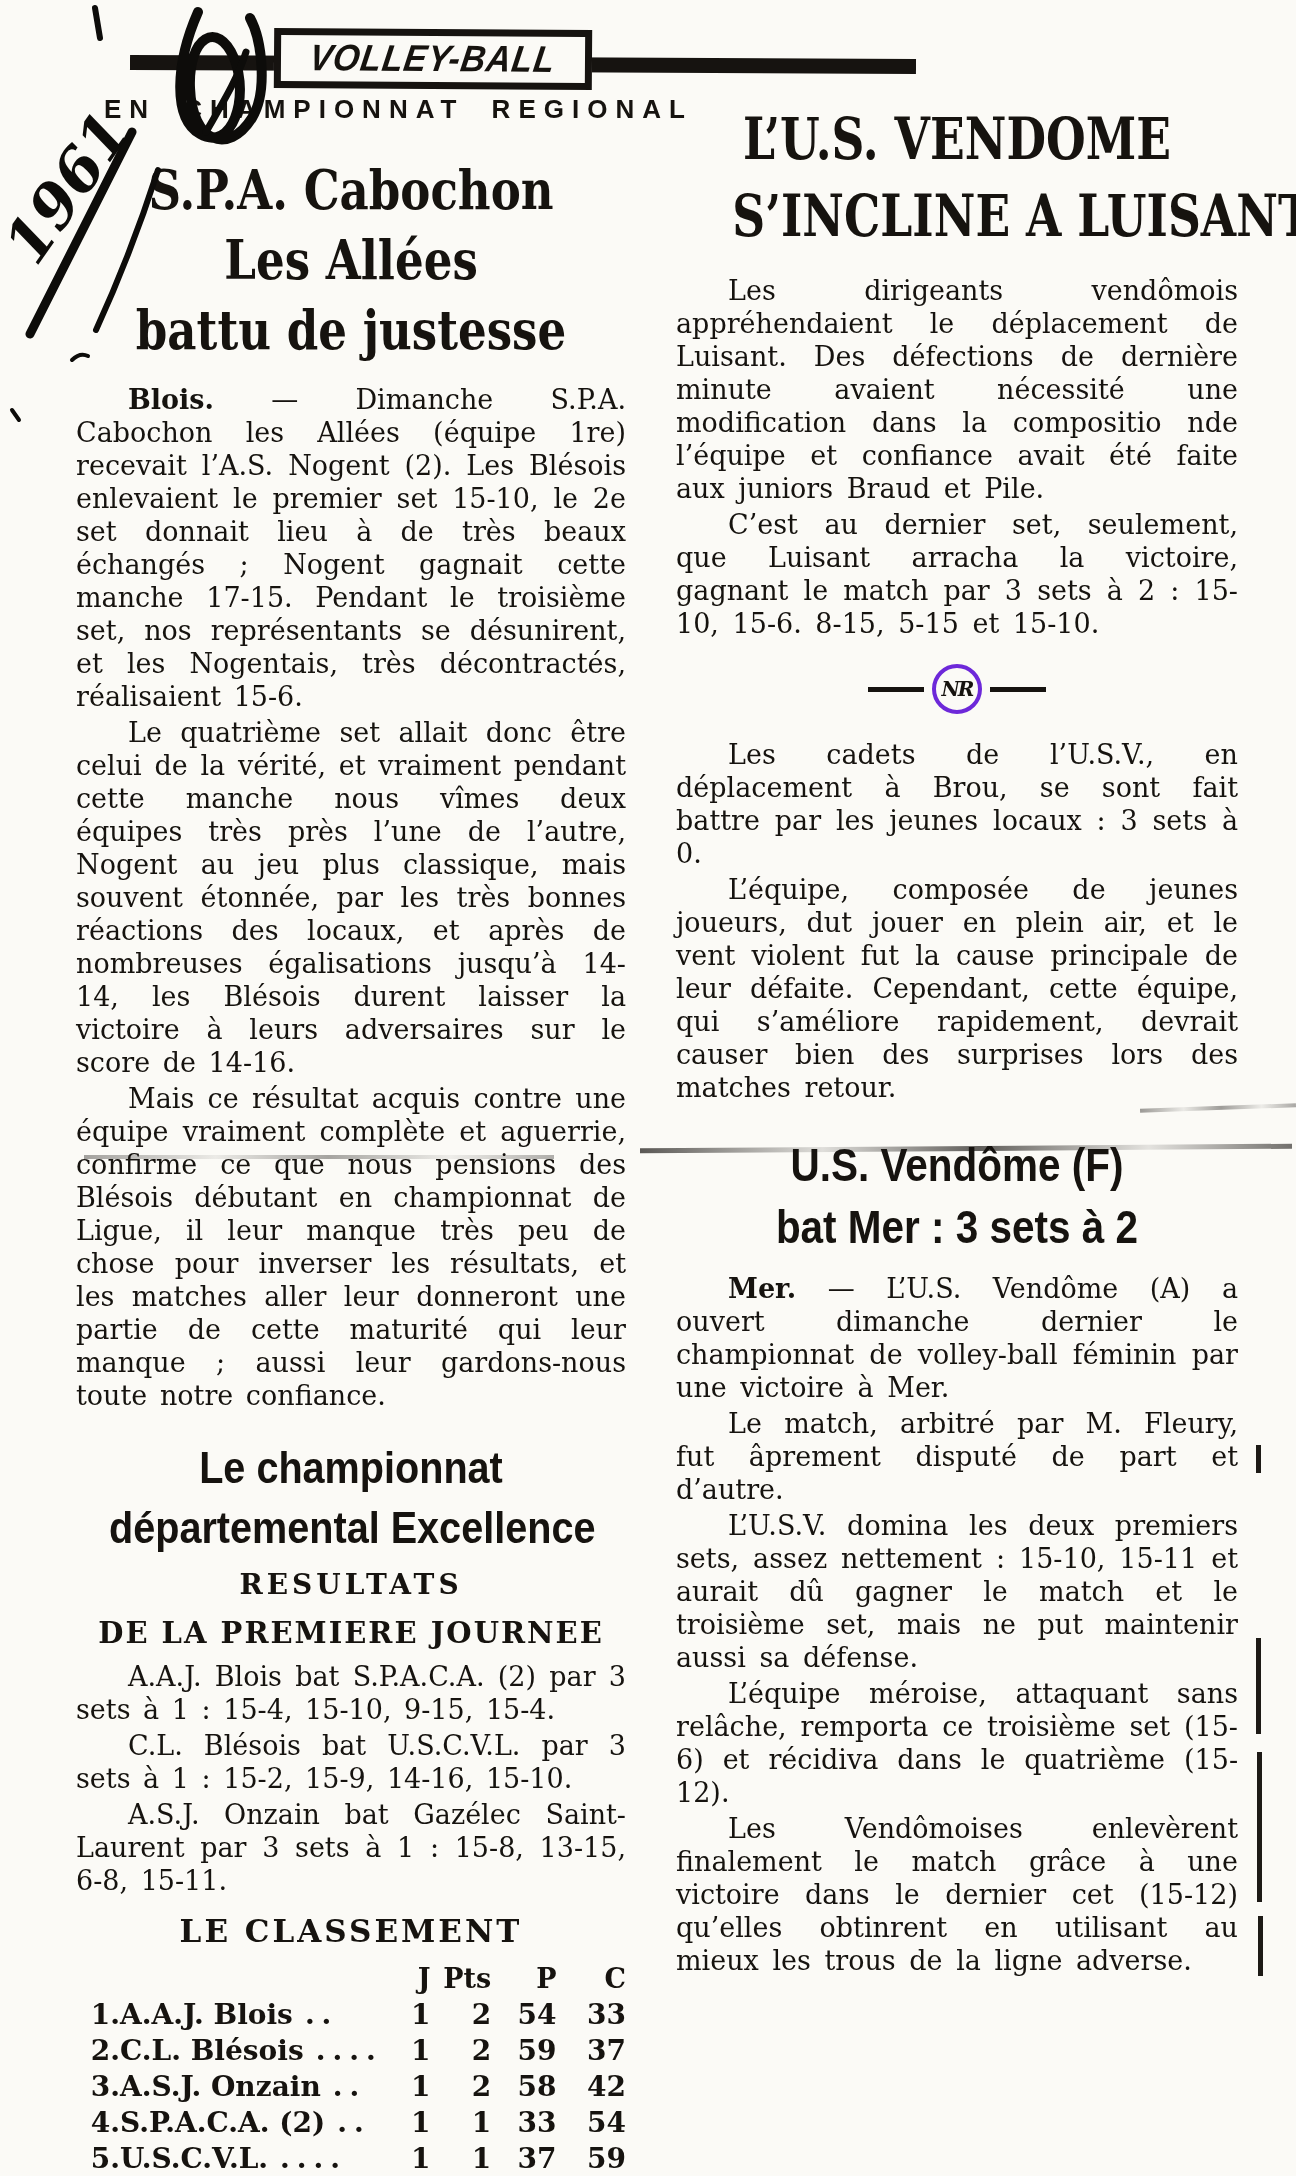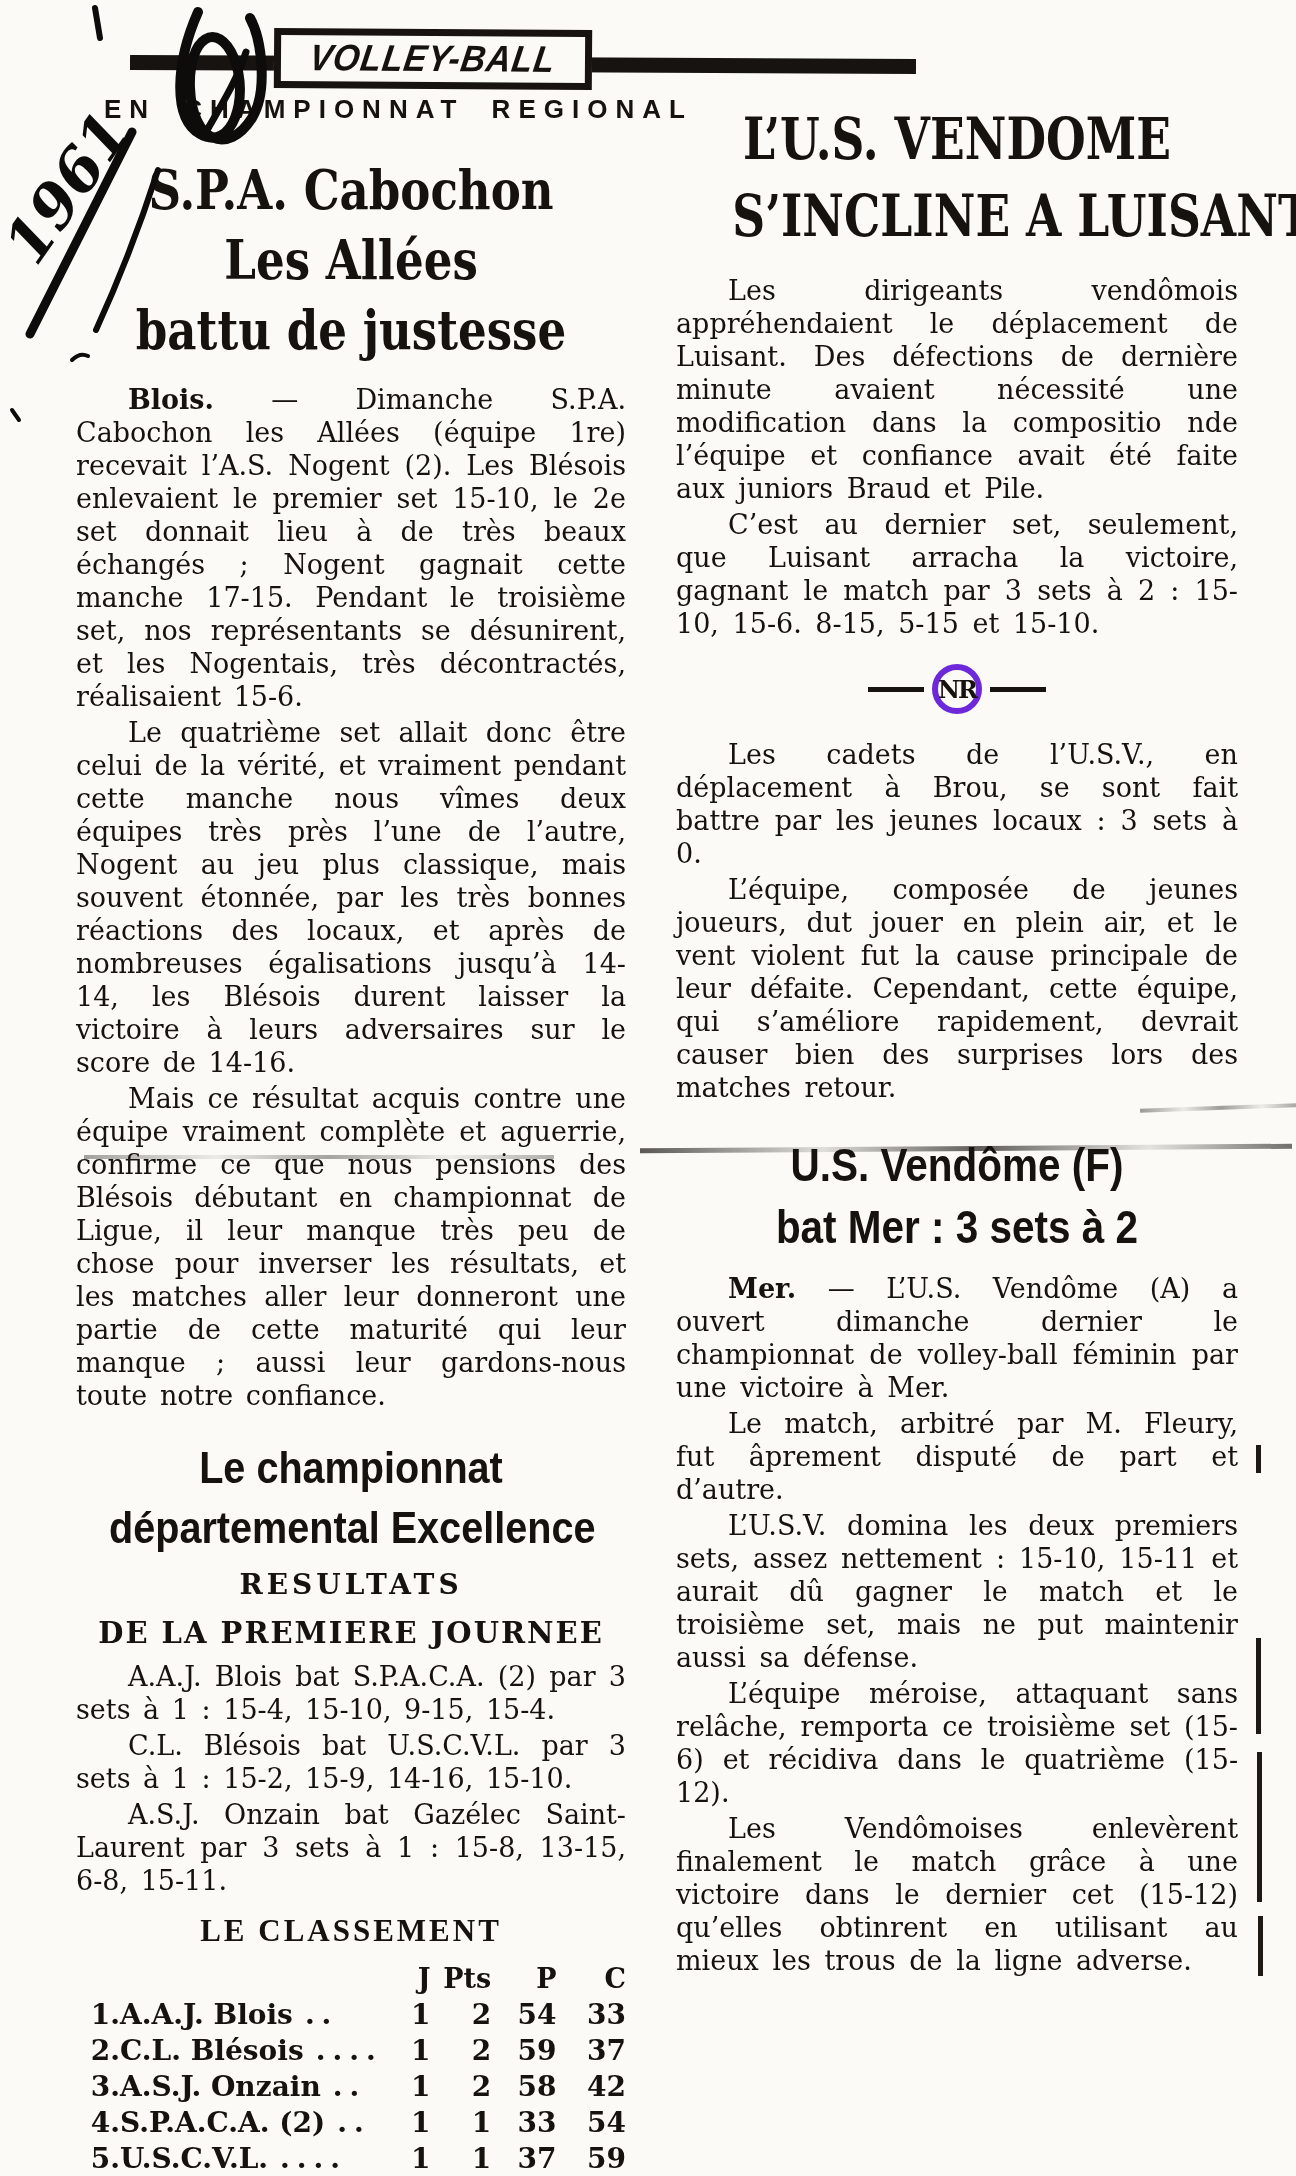--- a/index.html
+++ b/index.html
@@ -27,37 +27,37 @@
   .bp{font-size:27px;line-height:33px;text-align:justify;text-indent:52px;margin:0 0 3px;
         word-spacing:4px;}
   .col-right .bp{word-spacing:5px;}
   .bp b{font-weight:700;}
   .sec-head{margin:26px 0 10px;}
   .sh-line{font-family:"Liberation Sans",sans-serif;font-weight:700;font-size:45px;
         line-height:60px;text-align:center;transform:scaleX(.88);white-space:nowrap;}
   .res-head1{font-weight:700;font-size:28px;letter-spacing:4px;text-align:center;margin:4px 0 2px;}
   .res-head2{font-weight:700;font-size:29px;letter-spacing:2px;text-align:center;margin:15px 0 10px;
         white-space:nowrap;}
-  .cls-title{font-weight:700;font-size:31px;letter-spacing:3px;text-align:center;margin:16px 0 12px;font-family:Liberation Serif, serif;}
+  .cls-title{font-weight:700;font-size:31px;letter-spacing:3px;text-align:center;margin:16px 0 12px;}
   table.cls{width:100%;border-collapse:collapse;font-weight:700;font-size:28px;line-height:36px;}
   table.cls th{font-size:27px;font-weight:700;text-align:right;padding:0;}
   table.cls td{padding:0;vertical-align:top;}
   td.rk{width:50px;text-align:right;padding-right:10px;}
   td.tm{text-align:left;white-space:nowrap;}
   .dots{letter-spacing:7px;padding-left:12px;}
   td.n,th.n{text-align:right;}
   th.j,td.j{width:52px;} th.pts,td.pts{width:66px;} th.p,td.p{width:76px;} th.c,td.c{width:82px;}
   .subhead{margin:30px 0 14px;}
   .subhead .sh-line{font-size:46px;line-height:62px;}
   
   .nr{display:flex;align-items:center;justify-content:center;margin:24px 0;gap:8px;}
   .nr .dash{width:56px;height:5px;background:#161310;}
-  .nr .circ{width:50px;height:50px;border:6px solid #6d28d9;border-radius:50%;box-sizing:border-box;
-        display:flex;align-items:center;justify-content:center;font-weight:700;
-        font-size:24px;letter-spacing:-2px;}
+  .nr .circ{width:50px;height:50px;border:4px solid #6d28d9;border-radius:50%;box-sizing:border-box;
+        display:flex;align-items:center;justify-content:center;font-style:italic;font-weight:700;
+        font-size:20px;letter-spacing:-2px;}
   
   .smudge{position:absolute;background:linear-gradient(90deg,rgba(22,19,16,.7),rgba(22,19,16,.12) 28%,
         rgba(22,19,16,.68) 52%,rgba(22,19,16,.1) 78%,rgba(22,19,16,.6));}
   .sm-subhead{left:640px;top:1146px;width:652px;height:5px;transform:rotate(-.4deg);}
   .sm-strike{left:84px;top:1155px;width:470px;height:4px;opacity:.55;}
   .sm-corner{left:1140px;top:1106px;width:156px;height:4px;transform:rotate(-2deg);opacity:.6;}
   .edge{position:absolute;width:5px;background:#1d1a16;}
   .e1{left:1256px;top:1638px;height:96px;} .e2{left:1257px;top:1752px;height:150px;}
   .e3{left:1258px;top:1916px;height:60px;} .e4{left:1256px;top:1445px;height:28px;}
   .hand{position:absolute;left:0;top:0;z-index:5;pointer-events:none;}

